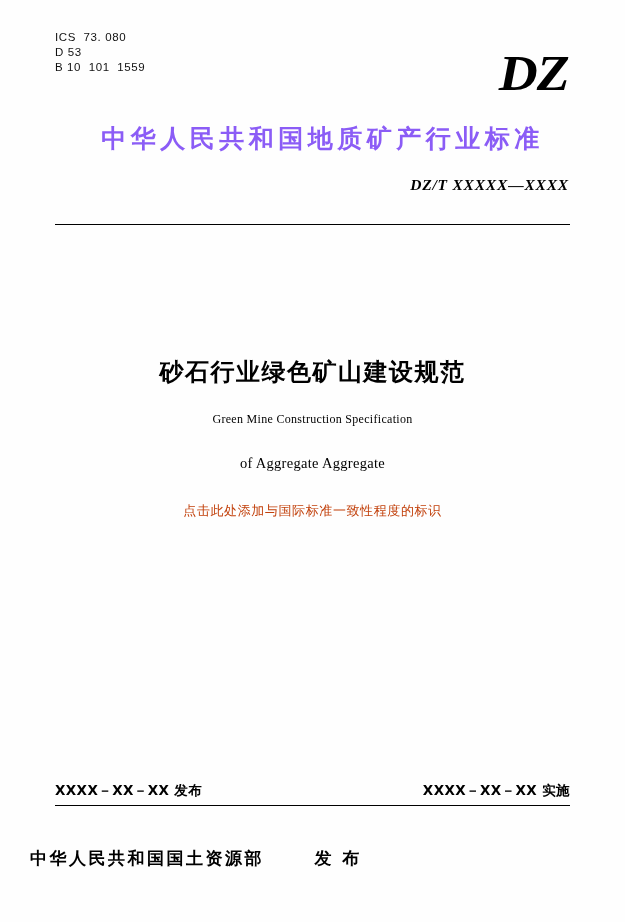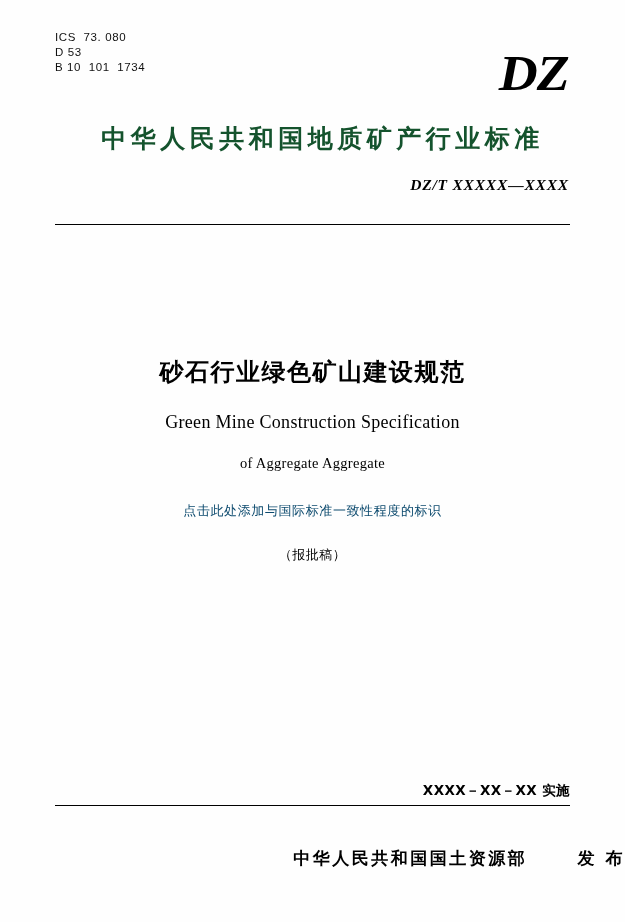--- a/index.html
+++ b/index.html
@@ -61,21 +61,21 @@
   .std-title {
     position: absolute;
     left: 0;
     right: 0;
     top: 122px;
     text-align: center;
     font-family: Liberation Serif, serif;
     font-weight: bold;
     font-size: 25px;
     letter-spacing: 4.5px;
-    color: #14532d;
+    color: #8b5cf6;
     padding-left: 20px;
   }
 
   
   .std-number {
     position: absolute;
     right: 56px;
     top: 176px;
     font-family: "Liberation Serif", serif;
     font-weight: bold;
@@ -114,21 +114,21 @@
     font-size: 24px;
     letter-spacing: 1.5px;
     color: #000;
   }
   .title-en1 {
     position: absolute;
     left: 0; right: 0;
     top: 412px;
     text-align: center;
     font-family: "Liberation Serif", serif;
-    font-size: 18px;
+    font-size: 12px;
     letter-spacing: 0.3px;
     color: #000;
   }
   .title-en2 {
     position: absolute;
     left: 0; right: 0;
     top: 455px;
     text-align: center;
     font-family: "Liberation Serif", serif;
     font-size: 14.5px;
@@ -136,21 +136,21 @@
     color: #000;
   }
   .title-note {
     position: absolute;
     left: 0; right: 0;
     top: 502px;
     text-align: center;
     font-family: "DejaVu Sans", sans-serif;
     font-size: 13px;
     letter-spacing: 0.6px;
-    color: #0c4a6e;
+    color: #c2410c;
   }
   .title-draft {
     position: absolute;
     left: 0; right: 0;
     top: 546px;
     text-align: center;
     font-family: "DejaVu Sans", sans-serif;
     font-size: 13px;
     letter-spacing: 0.5px;
     color: #000;
@@ -179,21 +179,21 @@
     color: #000;
     padding-bottom: 2px;
     text-align: right;
   }
 
   
   .publisher-row {
     position: absolute;
     left: 12px; right: 0;
     bottom: 52px;
-    text-align: right;
+    text-align: left;
     white-space: nowrap;
     padding-left: 18px;
   }
   .publisher-name {
     font-family: "DejaVu Sans", sans-serif;
     font-weight: bold;
     font-size: 17px;
     letter-spacing: 2.5px;
     color: #000;
   }
@@ -207,39 +207,39 @@
   }
 </style>
 </head>
 <body>
 
 <div class="page">
 
   <div class="ics-block">
     <div class="ics-line">ICS  73. 080</div>
     <div class="ics-line">D 53</div>
-    <div class="ics-line">B 10  101  1734</div>
+    <div class="ics-line">B 10  101  1559</div>
   </div>
 
   <div class="dz-logo">DZ</div>
 
   <div class="std-title">中华人民共和国地质矿产行业标准</div>
 
   <div class="std-number">DZ/T XXXXX—XXXX</div>
 
   <div class="rule-top"></div>
 
   <div class="title-cn">砂石行业绿色矿山建设规范</div>
   <div class="title-en1">Green Mine Construction Specification</div>
   <div class="title-en2">of Aggregate Aggregate</div>
   <div class="title-note">点击此处添加与国际标准一致性程度的标识</div>
-  <div class="title-draft">（报批稿）</div>
 
   <div class="rule-bottom"></div>
 
+  <div class="date-issue">XXXX－XX－XX 发布</div>
   <div class="date-effective">XXXX－XX－XX 实施</div>
 
   <div class="publisher-row">
     <span class="publisher-name">中华人民共和国国土资源部</span>
     <span class="publisher-action">发  布</span>
   </div>
 
 </div>
 
 </body></html>

